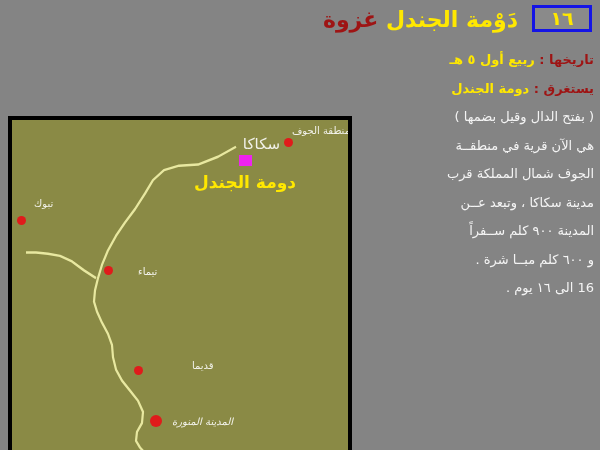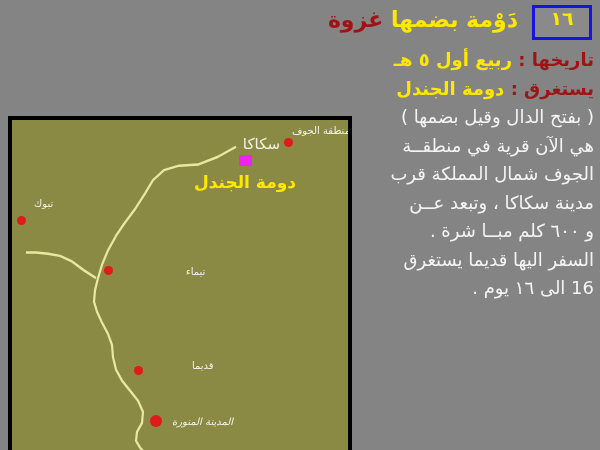--- a/index.html
+++ b/index.html
@@ -23,21 +23,21 @@
     top: 0;
     left: 0;
     width: 600px;
     height: 44px;
   }
   #slide-number-badge {
     position: absolute;
     top: 5px;
     right: 8px;
     width: 60px;
-    height: 35px;
+    height: 27px;
     border: 3px solid #1414e6;
     background: #8a8a8a;
     box-sizing: border-box;
     color: #ffe800;
     font-size: 19px;
     font-weight: bold;
     line-height: 21px;
     text-align: center;
     letter-spacing: 2px;
   }
@@ -109,21 +109,21 @@
 
   
   #text-panel {
     position: absolute;
     right: 6px;
     top: 50px;
     width: 250px;
     text-align: right;
   }
   .text-line {
-    font-size: 18px;
+    font-size: 13px;
     line-height: 19px;
     margin-bottom: 9.5px;
     white-space: nowrap;
     color: #ffffff;
     font-weight: bold;
   }
   .text-line .label {
     color: #9e1414;
   }
   .text-line .value {
@@ -132,21 +132,21 @@
   .text-line.plain {
     color: #f4f4f4;
     font-weight: normal;
   }
 </style>
 </head>
 <body>
 
 <div id="header">
   <div id="slide-title">
-    <span class="kw-yellow">دَوْمة بضمها</span>
+    <span class="kw-yellow">دَوْمة الجندل</span>
     <span class="kw-red">غزوة</span>
   </div>
   <div id="slide-number-badge">١٦</div>
 </div>
 
 <div id="map-frame">
 
   <svg id="map-canvas" viewBox="0 0 336 316" preserveAspectRatio="none">
 
     <path d="M 224 24 L 206 33 L 186 40 L 167 41 L 152 45 L 141 54 L 133 66
@@ -163,21 +163,21 @@
   <div class="city-dot" style="right:55px; top:18px;"></div>
   <div class="map-label" style="right:68px; top:18px; font-size:15px;">سكاكا</div>
 
   <div id="dumat-marker" style="right:96px; top:35px;"></div>
   <div id="dumat-map-label" style="right:52px; top:52px;">دومة الجندل</div>
 
   <div class="city-dot" style="left:5px; top:96px;"></div>
   <div class="map-label" style="left:22px; top:78px; letter-spacing:2px;">تبوك</div>
 
   <div class="city-dot" style="left:92px; top:146px;"></div>
-  <div class="map-label" style="left:126px; top:146px; letter-spacing:2px;margin-left:48px;">تيماء</div>
+  <div class="map-label" style="left:126px; top:146px; letter-spacing:2px;">تيماء</div>
 
   <div class="city-dot" style="left:122px; top:246px;"></div>
   <div class="map-label" style="left:180px; top:240px; letter-spacing:2px;">قديما</div>
 
   <div class="city-dot" style="left:138px; top:295px; width:12px; height:12px;"></div>
   <div class="map-label" style="left:160px; top:296px;font-style:italic;">المدينة المنورة</div>
 </div>
 
 <div id="text-panel">
 
@@ -188,16 +188,16 @@
 
   <div class="text-line">
     <span class="label">يستغرق :</span>
     <span class="value">دومة الجندل</span>
   </div>
 
   <div class="text-line plain">( بفتح الدال وقيل بضمها )</div>
   <div class="text-line plain">هي الآن قرية في منطقــة</div>
   <div class="text-line plain">الجوف شمال المملكة قرب</div>
   <div class="text-line plain">مدينة سكاكا ، وتبعد عــن</div>
+  <div class="text-line plain">المدينة ٩٠٠ كلم ســفراً</div>
   <div class="text-line plain">و ٦٠٠ كلم مبــا شرة .</div>
-  <div class="text-line plain">السفر اليها قديما يستغرق</div>
   <div class="text-line plain">16 الى ١٦ يوم .</div>
 </div>
 
 </body></html>

